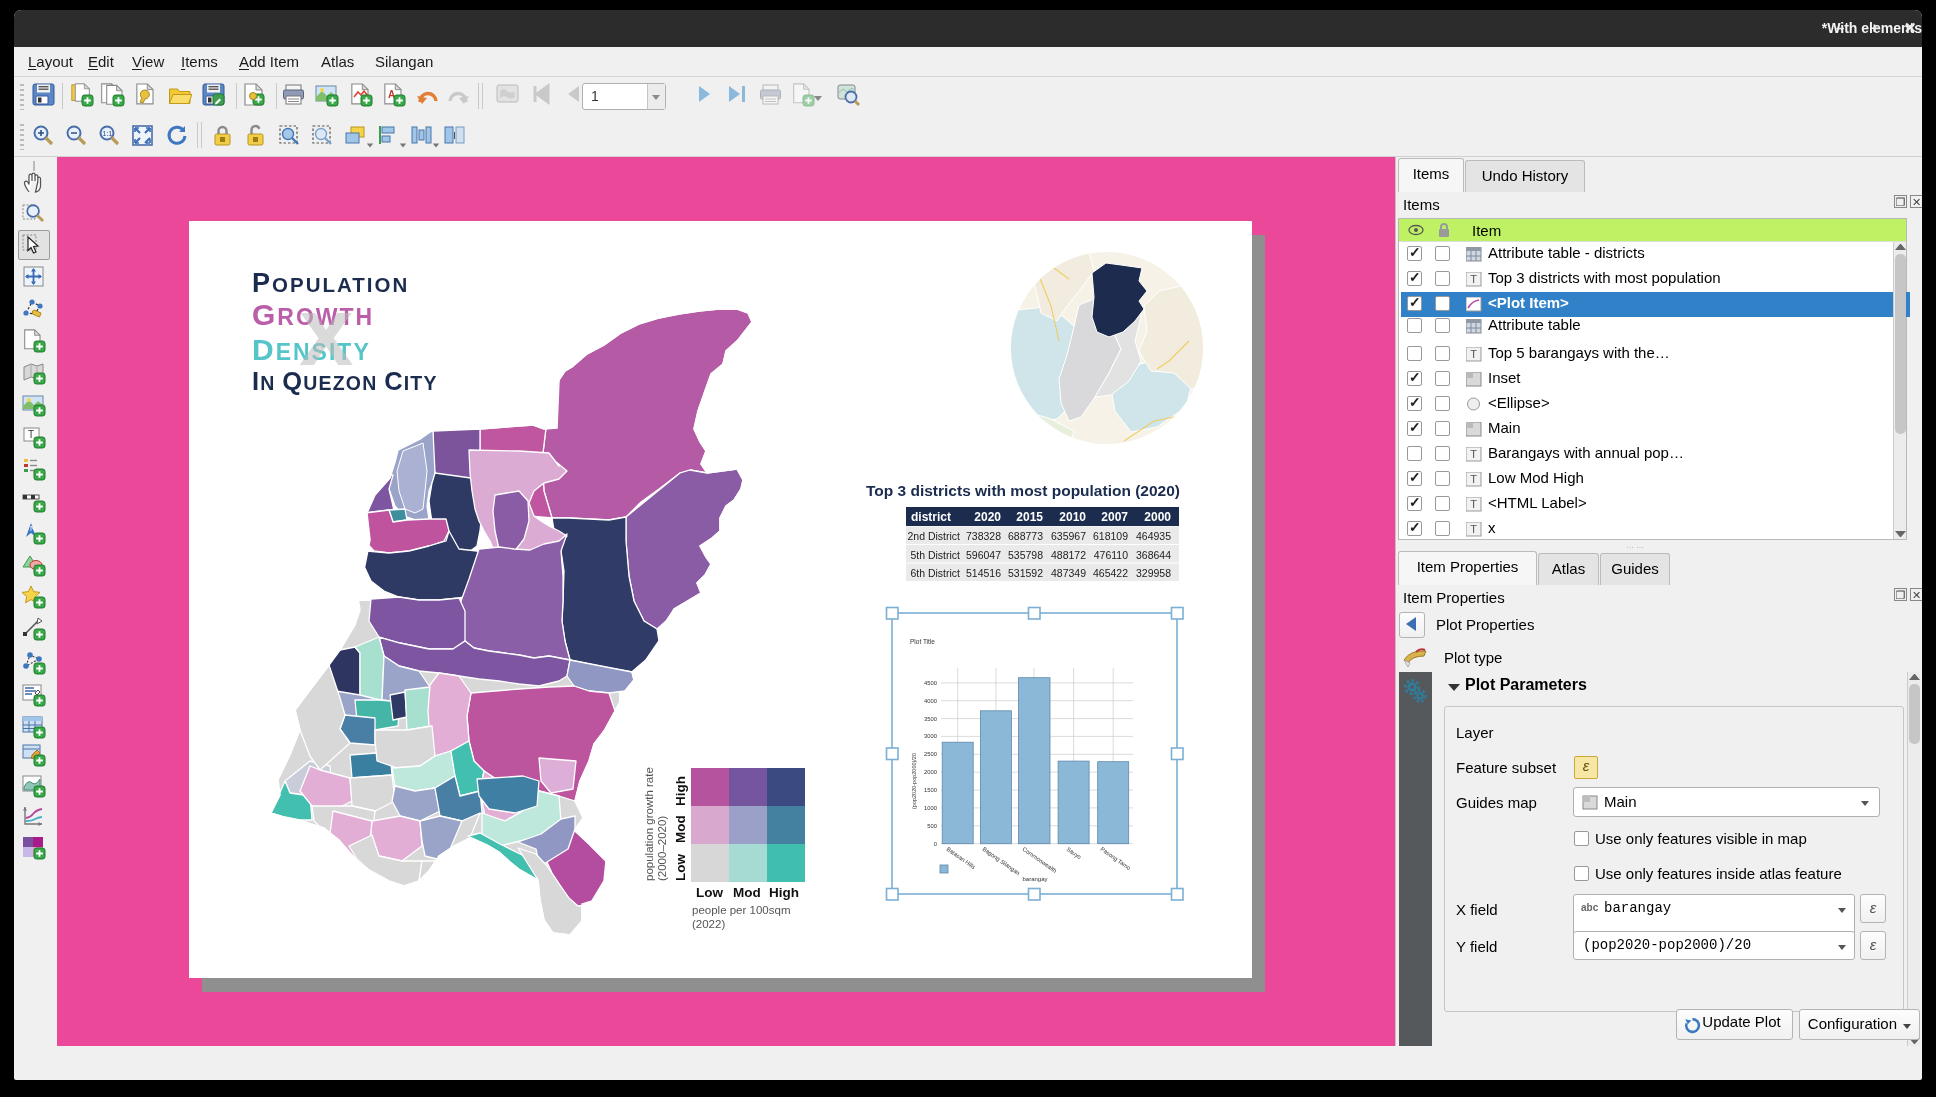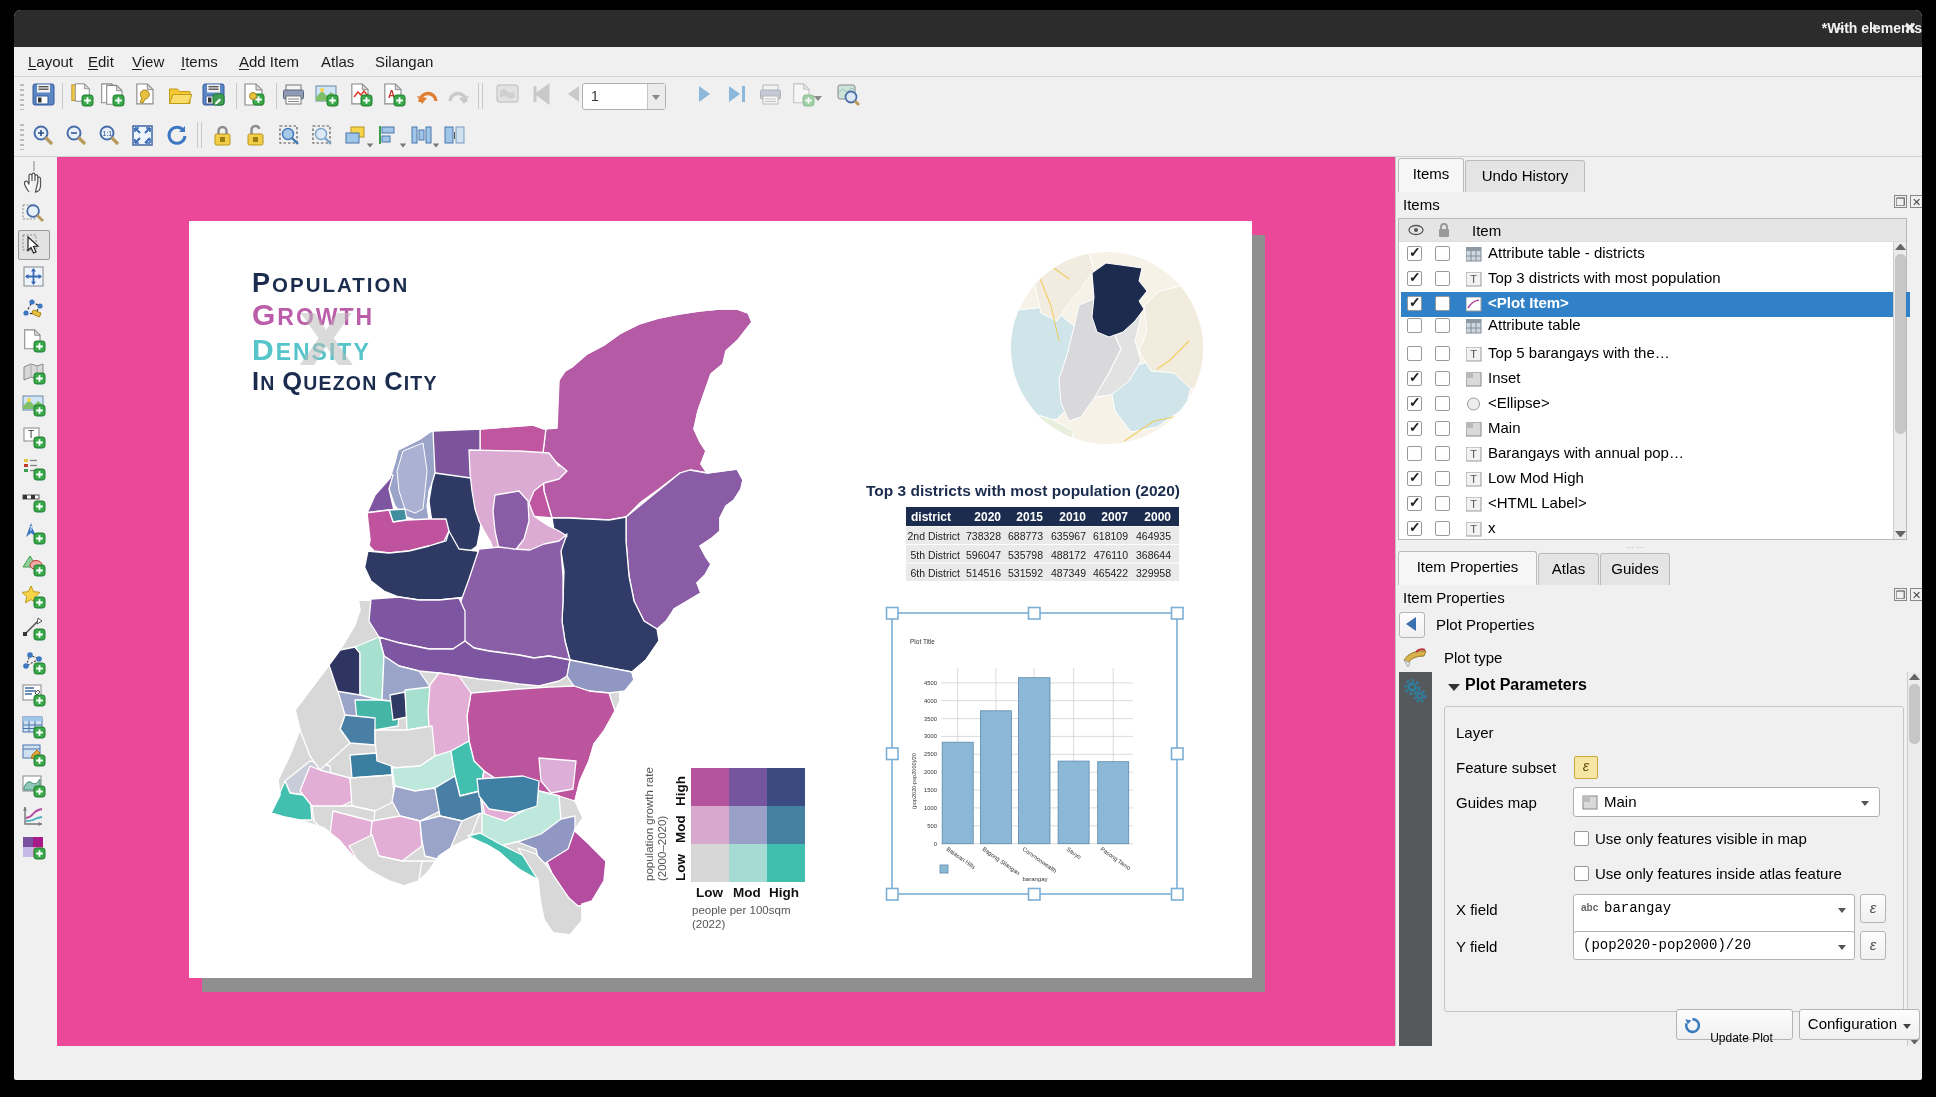--- a/index.html
+++ b/index.html
@@ -622,21 +622,21 @@
   </svg>
   </div>
 </div>
 <div id="panel">
   <div class="tab active" style="left:2px;top:1px;width:66px">Items</div>
   <div class="tab" style="left:69px;top:3px;width:120px">Undo History</div>
   <div style="position:absolute;left:7px;top:39px;font-size:15px">Items</div>
   <span style="position:absolute;left:498px;top:38px;font-size:11px;color:#444;border:1px solid #888;width:13px;height:13px;text-align:center;line-height:12px">❐</span>
   <span style="position:absolute;left:514px;top:38px;font-size:11px;color:#444;border:1px solid #888;width:13px;height:13px;text-align:center;line-height:12px">✕</span>
   <div style="position:absolute;left:2px;top:61px;width:509px;height:322px;background:#fff;border:1px solid #b9b9b9">
-    <div style="position:absolute;left:0;top:0;width:100%;height:23px;background:#e5e5e5;border-bottom:1px solid #ddd">
+    <div style="position:absolute;left:0;top:0;width:100%;height:23px;background:#bef264;border-bottom:1px solid #ddd">
       <svg style="position:absolute;left:9px;top:5px" width="16" height="12">
             <ellipse cx="8" cy="6" rx="7" ry="4.5" fill="none" stroke="#555" stroke-width="1.3"></ellipse>
             <circle cx="8" cy="6" r="2" fill="#555"></circle>
           </svg>
       <svg style="position:absolute;left:38px;top:3px" width="14" height="16">
             <rect x="2" y="7" width="10" height="8" rx="1" fill="#9a9a9a"></rect>
             <path d="M4 7 V5 a3 3 0 0 1 6 0 V7" fill="none" stroke="#9a9a9a" stroke-width="2"></path>
           </svg>
       <span style="position:absolute;left:73px;top:3px;font-size:15px">Item</span>
     </div>
@@ -820,19 +820,19 @@
   <div class="combo" style="left:177px;top:774px;width:282px;height:29px">
     <span style="position:absolute;left:9px;top:5px;font-family:'Liberation Mono',monospace;font-size:14px">(pop2020-pop2000)/20</span>
     <div class="carr" style="right:8px;top:13px"></div>
   </div>
   <div class="btn" style="left:464px;top:774px;width:26px;height:29px;font-size:15px;color:#555;font-style:italic;padding-top:4px">ε</div>
   <div style="position:absolute;left:511px;top:515px;width:13px;height:374px;background:#ececec;border-left:1px solid #ccc">
     <div style="position:absolute;left:1px;top:2px;width:11px;height:0;border-left:5px solid transparent;border-right:5px solid transparent;border-bottom:6px solid #666"></div>
     <div style="position:absolute;left:1px;bottom:2px;width:11px;height:0;border-left:5px solid transparent;border-right:5px solid transparent;border-top:6px solid #666"></div>
     <div style="position:absolute;left:1px;top:12px;width:11px;height:60px;background:#c6c6c6;border-radius:5px"></div>
   </div>
-  <div class="btn" style="left:280px;top:852px;width:117px;height:31px;font-size:12px;padding-top:21px"><svg style="position:absolute;left:7px;top:7px" width="17" height="17" viewBox="0 0 16 16">
+  <div class="btn" style="left:280px;top:852px;width:117px;height:31px;font-size:15px;padding-top:3px"><svg style="position:absolute;left:7px;top:7px" width="17" height="17" viewBox="0 0 16 16">
           <path d="M8 2 a6 6 0 1 1 -5.6 4" fill="none" stroke="#3a7abf" stroke-width="2.4"></path>
           <path d="M1.2 2.2 l2.4 4.6 3.4 -3.4 z" fill="#3a7abf"></path>
         </svg><span style="margin-left:14px">Update Plot</span></div>
   <div class="btn" style="left:403px;top:852px;width:121px;height:31px;font-size:15px;padding-top:5px">Configuration <span style="display:inline-block;width:0;height:0;border-left:4px solid transparent;border-right:4px solid transparent;border-top:5px solid #444;margin-left:2px"></span></div>
 </div>
 </div>
 
 </body></html>

